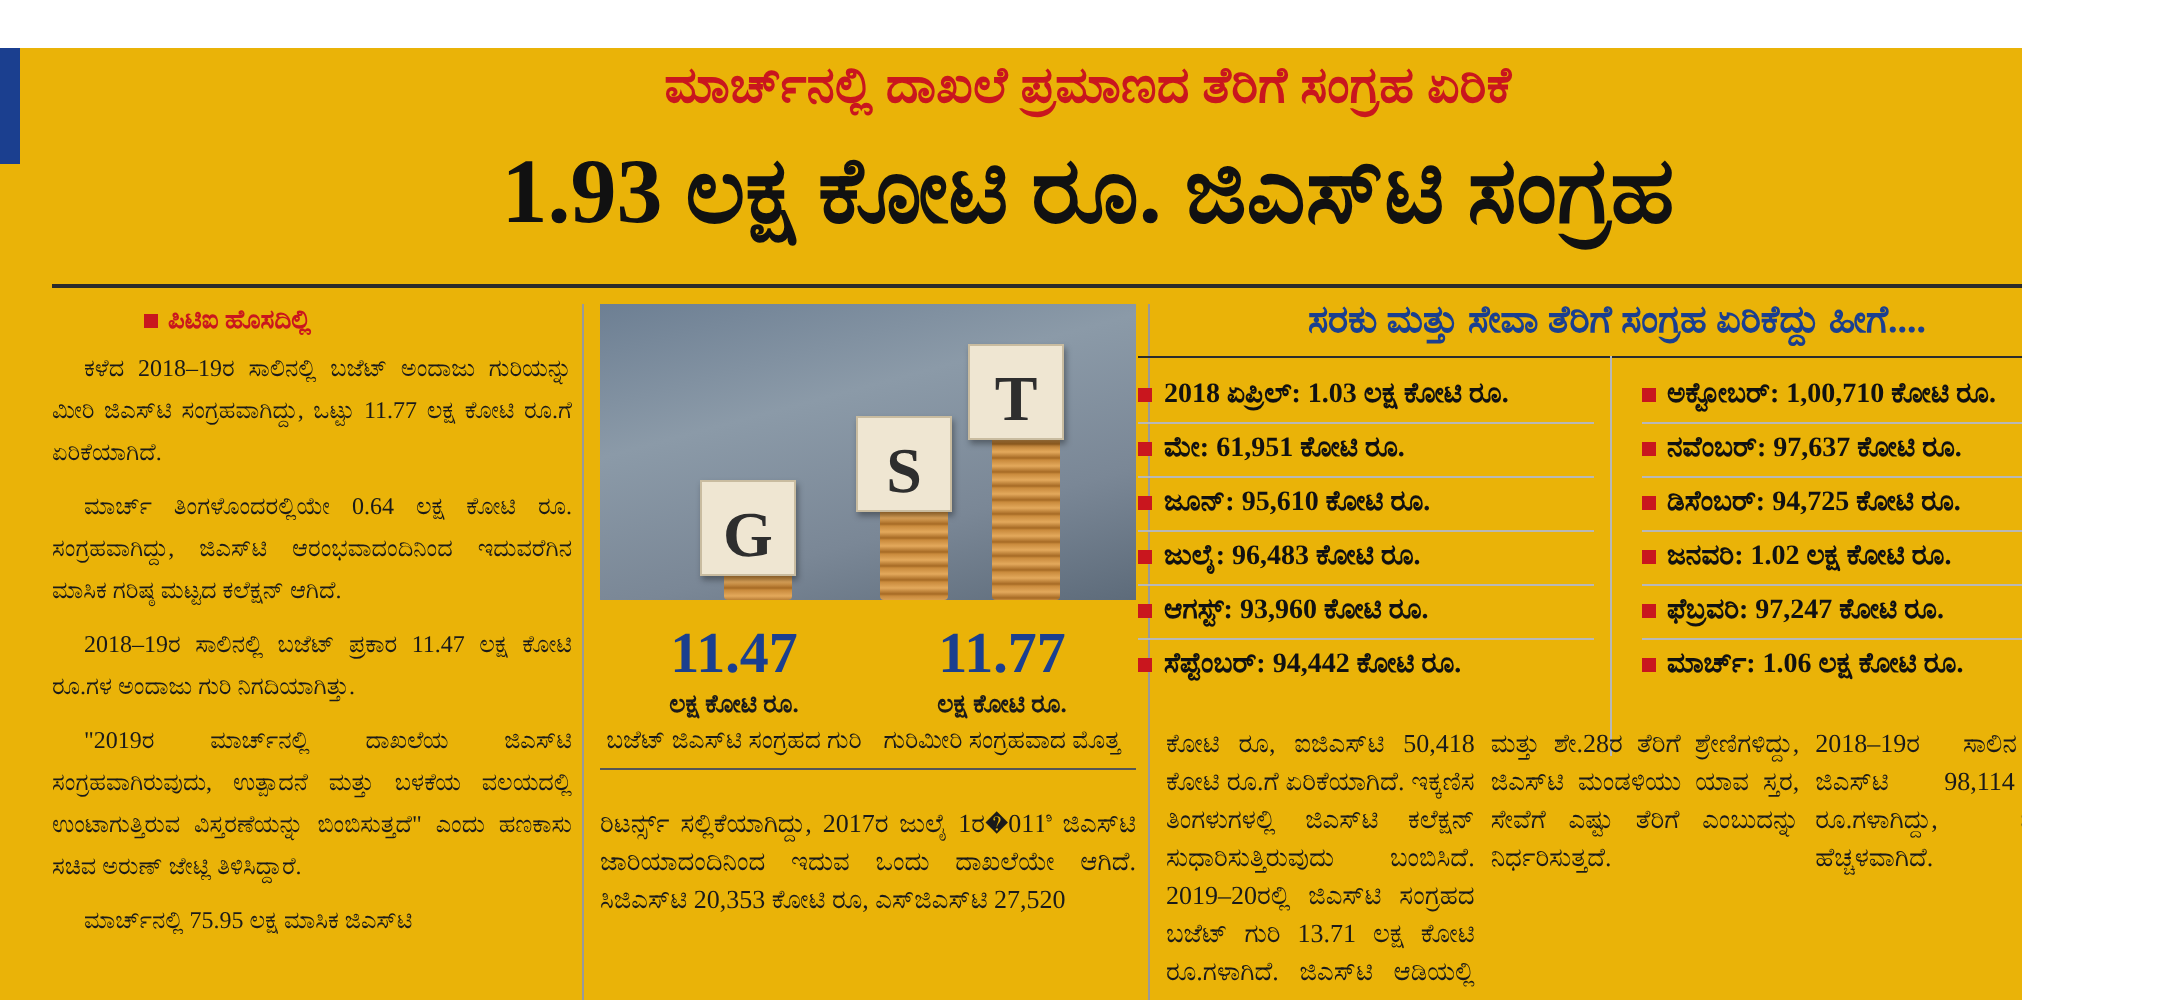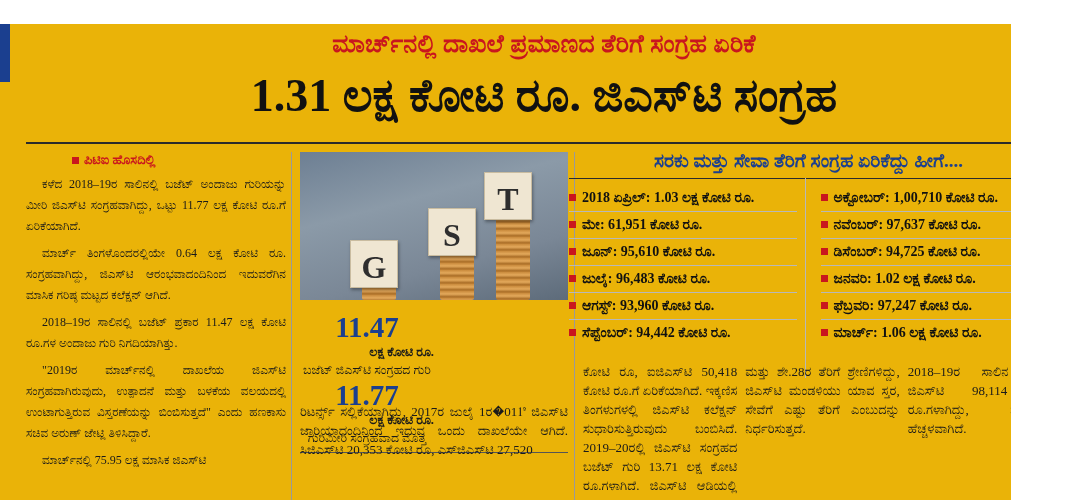--- a/index.html
+++ b/index.html
@@ -120,39 +120,37 @@
     box-shadow: 1px 2px 3px rgba(0,0,0,.35);
     color: #2e2e2e;
     font-family: "Liberation Serif", serif;
     font-weight: bold;
     text-align: center;
     line-height: 1;
   }
   .bignums {
     display: flex;
     margin-top: 10px;
-    flex-direction: column;
   }
   .bignum {
     width: 50%;
     text-align: center;
     font-family: "Liberation Serif", serif;
   }
   .bignum .val {
     font-size: 29px;
     font-weight: bold;
     color: #1b3f8f;
     line-height: 34px;
   }
   .bignum .unit {
     font-size: 12.5px;
     font-weight: bold;
     color: #1a1a1a;
     line-height: 16px;
-    text-align: right;
   }
   .bignum .cap {
     font-size: 12.5px;
     font-weight: normal;
     color: #1a1a1a;
     line-height: 16px;
     margin-top: 2px;
   }
   .center-rule {
     margin: 6px 0 6px 0;
@@ -250,21 +248,21 @@
   }
 </style>
 </head>
 <body>
 
 <div id="page">
 
   <div class="spine"></div>
 
   <div class="kicker">ಮಾರ್ಚ್‌ನಲ್ಲಿ ದಾಖಲೆ ಪ್ರಮಾಣದ ತೆರಿಗೆ ಸಂಗ್ರಹ ಏರಿಕೆ</div>
-  <div class="headline">1.31 ಲಕ್ಷ ಕೋಟಿ ರೂ. ಜಿಎಸ್‌ಟಿ ಸಂಗ್ರಹ</div>
+  <div class="headline">1.93 ಲಕ್ಷ ಕೋಟಿ ರೂ. ಜಿಎಸ್‌ಟಿ ಸಂಗ್ರಹ</div>
   <div class="rule-top"></div>
 
   <div class="col-left">
     <div class="byline">
       <span class="sq"></span><span>ಪಿಟಿಐ ಹೊಸದಿಲ್ಲಿ</span>
     </div>
     <div class="body-text">
       <p>ಕಳೆದ 2018–19ರ ಸಾಲಿನಲ್ಲಿ ಬಜೆಟ್‌ ಅಂದಾಜು ಗುರಿಯನ್ನು ಮೀರಿ ಜಿಎಸ್‌ಟಿ ಸಂಗ್ರಹವಾಗಿದ್ದು, ಒಟ್ಟು 11.77 ಲಕ್ಷ ಕೋಟಿ ರೂ.ಗೆ ಏರಿಕೆಯಾಗಿದೆ.</p>
       <p>ಮಾರ್ಚ್‌ ತಿಂಗಳೊಂದರಲ್ಲಿಯೇ 0.64 ಲಕ್ಷ ಕೋಟಿ ರೂ. ಸಂಗ್ರಹವಾಗಿದ್ದು, ಜಿಎಸ್‌ಟಿ ಆರಂಭವಾದಂದಿನಿಂದ ಇದುವರೆಗಿನ ಮಾಸಿಕ ಗರಿಷ್ಠ ಮಟ್ಟದ ಕಲೆಕ್ಷನ್‌ ಆಗಿದೆ.</p>
       <p>2018–19ರ ಸಾಲಿನಲ್ಲಿ ಬಜೆಟ್‌ ಪ್ರಕಾರ 11.47 ಲಕ್ಷ ಕೋಟಿ ರೂ.ಗಳ ಅಂದಾಜು ಗುರಿ ನಿಗದಿಯಾಗಿತ್ತು.</p>

